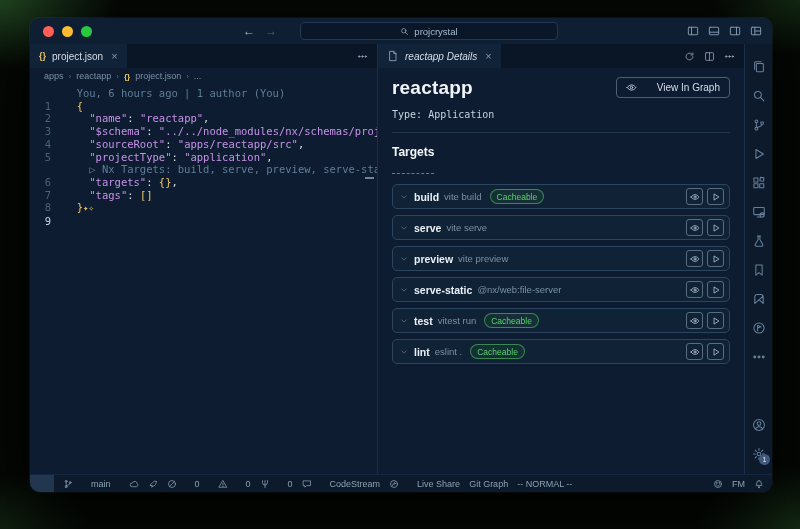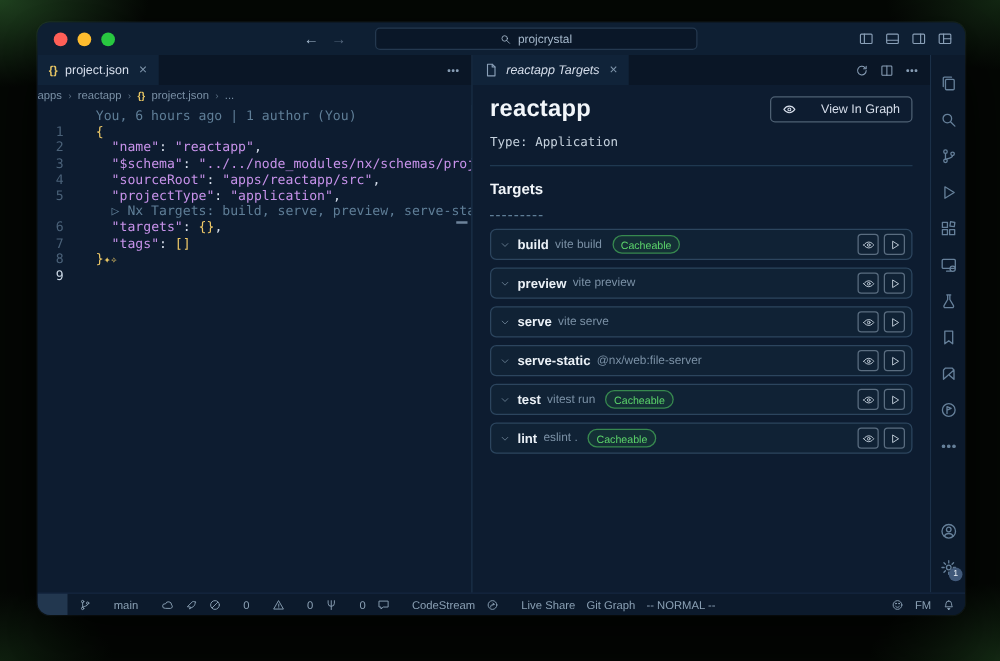--- a/index.html
+++ b/index.html
@@ -37,21 +37,21 @@
   .main { flex:1; display:flex; min-height:0; }
   .egroup { display:flex; flex-direction:column; min-width:0; }
   .eg-left { width:348px; flex:0 0 348px; border-right:1px solid #1b3048; position:relative; }
   .eg-right { flex:1; border-right:1px solid #1b3048; }
   .tabbar { height:24px; flex:0 0 24px; background:#0a1626; display:flex; align-items:stretch; }
   .tab { display:flex; align-items:center; gap:6px; padding:0 9px; background:#102339; font-size:10px; color:#d6deeb; cursor:pointer; }
   .tab .braces { color:#e8c664; font-weight:bold; font-size:9px; }
   .tab .close { color:#8097ad; font-size:11px; margin-left:2px; }
   .tab.preview .tab-label { font-style:italic; }
   .tab-actions { margin-left:auto; display:flex; align-items:center; gap:9px; padding-right:9px; color:#8aa0b8; }
-  .breadcrumbs { height:16px; flex:0 0 16px; display:flex; align-items:center; gap:5px; font-size:9px; color:#7b91a6; background:#0d1c30; }
+  .breadcrumbs { height:16px; flex:0 0 16px; display:flex; align-items:center; gap:5px; padding-left:14px; font-size:9px; color:#7b91a6; background:#0d1c30; }
   .breadcrumbs .sep { font-size:8px; color:#5b6f84; }
   .breadcrumbs .braces { color:#e8c664; font-size:8px; font-weight:bold; }
   
   .code { flex:1; font-family:"DejaVu Sans Mono", monospace; font-size:10.5px; line-height:12.7px; padding-top:3px; overflow:hidden; white-space:pre; }
   .code-line { display:flex; }
   .gutter { flex:0 0 34px; text-align:right; padding-right:13px; color:#4a6178; }
   .code-line.active .gutter { color:#c9d6e4; }
   .lcontent { flex:1; overflow:hidden; }
   .tk-p { color:#f0ca68; }
   .tk-k { color:#c792ea; }
@@ -184,21 +184,21 @@
 
     <div class="egroup eg-right">
       <div class="tabbar">
         <div class="tab preview">
           <span class="ic" style="color:#8aa0b8">
               <svg viewBox="0 0 16 16" fill="none" stroke="currentColor" stroke-width="1.2" stroke-linecap="round" stroke-linejoin="round">
                 <path d="M4 1.8h5l3 3v9.4H4z"></path>
                 <path d="M9 1.8v3h3"></path>
               </svg>
             </span>
-          <span class="tab-label">reactapp Targets</span>
+          <span class="tab-label">reactapp Details</span>
           <span class="close">×</span>
         </div>
         <div class="tab-actions">
           <span class="ic">
               <svg viewBox="0 0 16 16" fill="none" stroke="currentColor" stroke-width="1.2" stroke-linecap="round" stroke-linejoin="round">
                 <path d="M13 8a5 5 0 1 1-1.5-3.6M13 2.8v3h-3"></path>
               </svg>
             </span>
           <span class="ic">
               <svg viewBox="0 0 16 16" fill="none" stroke="currentColor" stroke-width="1.2" stroke-linecap="round" stroke-linejoin="round">
@@ -264,22 +264,22 @@
               </span>
             </div>
             <div class="target-card">
               <span class="t-chev">
                 <span class="ic">
                   <svg viewBox="0 0 16 16" fill="none" stroke="currentColor" stroke-width="1.2" stroke-linecap="round" stroke-linejoin="round">
                     <path d="M3.5 5.8L8 10.3l4.5-4.5"></path>
                   </svg>
                 </span>
               </span>
-              <span class="t-name">preview</span>
-              <span class="t-cmd">vite preview</span>
+              <span class="t-name">serve</span>
+              <span class="t-cmd">vite serve</span>
               <span class="t-actions">
                 <button class="icon-btn">
                   <span class="ic">
                     <svg viewBox="0 0 16 16" fill="none" stroke="currentColor" stroke-width="1.2" stroke-linecap="round" stroke-linejoin="round">
                       <path d="M1.6 8S4.2 4.2 8 4.2 14.4 8 14.4 8 11.8 11.8 8 11.8 1.6 8 1.6 8z"></path>
                       <circle cx="8" cy="8" r="1.7"></circle>
                     </svg>
                   </span>
                 </button>
                 <button class="icon-btn">
@@ -292,22 +292,22 @@
               </span>
             </div>
             <div class="target-card">
               <span class="t-chev">
                 <span class="ic">
                   <svg viewBox="0 0 16 16" fill="none" stroke="currentColor" stroke-width="1.2" stroke-linecap="round" stroke-linejoin="round">
                     <path d="M3.5 5.8L8 10.3l4.5-4.5"></path>
                   </svg>
                 </span>
               </span>
-              <span class="t-name">serve</span>
-              <span class="t-cmd">vite serve</span>
+              <span class="t-name">preview</span>
+              <span class="t-cmd">vite preview</span>
               <span class="t-actions">
                 <button class="icon-btn">
                   <span class="ic">
                     <svg viewBox="0 0 16 16" fill="none" stroke="currentColor" stroke-width="1.2" stroke-linecap="round" stroke-linejoin="round">
                       <path d="M1.6 8S4.2 4.2 8 4.2 14.4 8 14.4 8 11.8 11.8 8 11.8 1.6 8 1.6 8z"></path>
                       <circle cx="8" cy="8" r="1.7"></circle>
                     </svg>
                   </span>
                 </button>
                 <button class="icon-btn">

